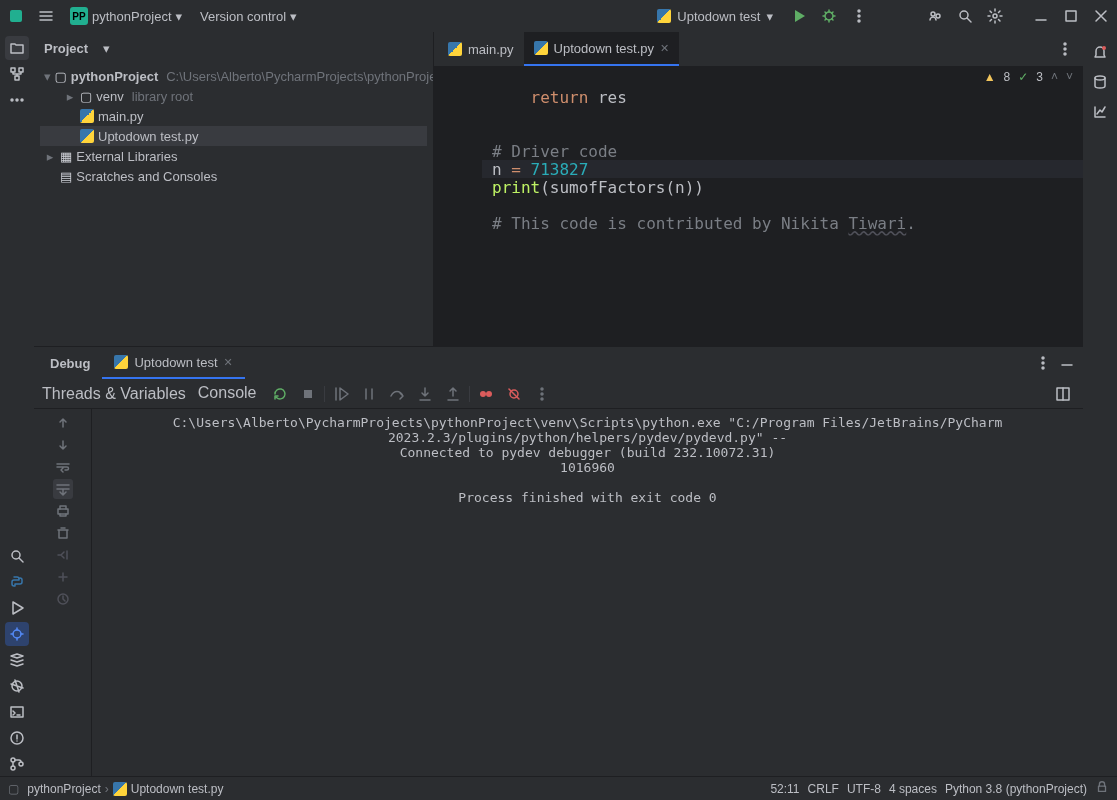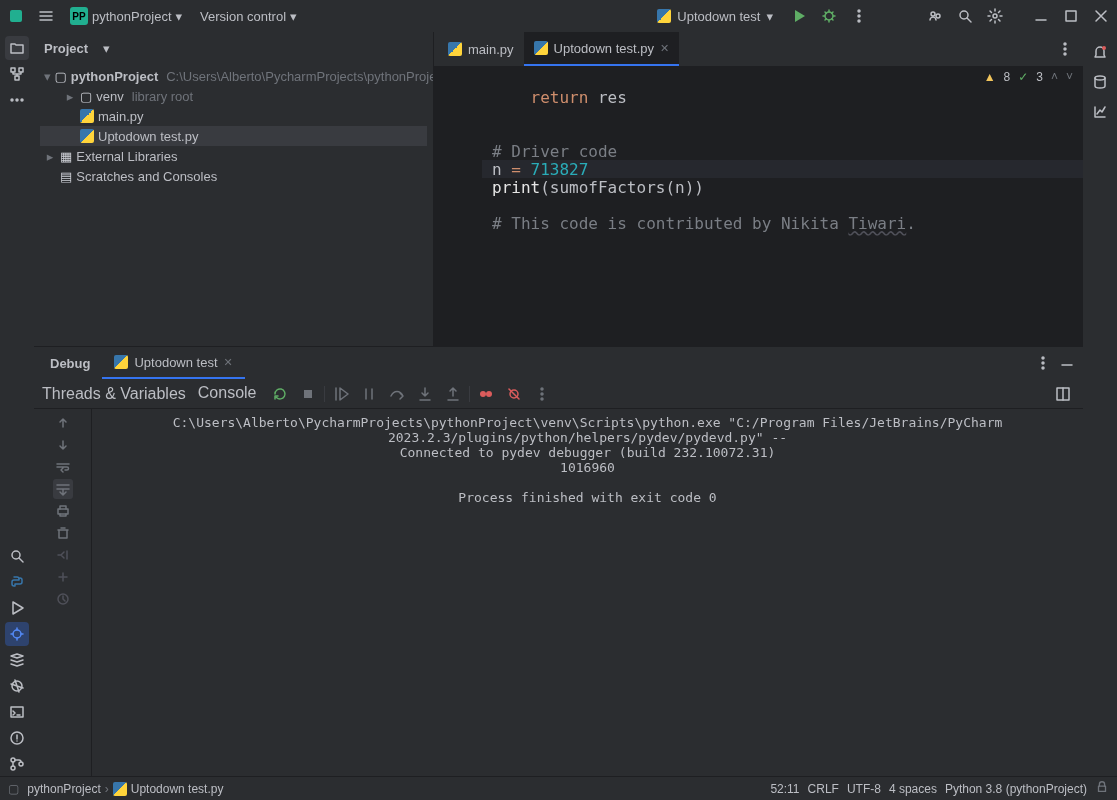--- a/index.html
+++ b/index.html
@@ -89,21 +89,21 @@
   background: #1e1f22;
 }
 .code {
   flex: 1; padding: 4px 0 0 0;
   font-family: Consolas, monospace; font-size: 16px;
   position: relative;
 }
 .code-line { height: 18px; padding-left: 10px; white-space: pre; }
 .code-line.hl { background: #26282e; }
 .code .kw { color: #cf8e6d; }
-.code .fn { color: #e5e5e5; }
+.code .fn { color: #bef264; }
 .code .num { color: #2aacb8; }
 .code .cm { color: #7a7e85; margin-top: 20px; }
 .code .id { color: #bcbec4; }
 .code .underline { text-decoration: underline wavy #4f5059; }
 .editor-banner {
   position: absolute; top: 4px; right: 10px;
   display: flex; align-items: center; gap: 8px;
   font-size: 12px;
 }
 .warn-icon { color: #f2c55c; }

